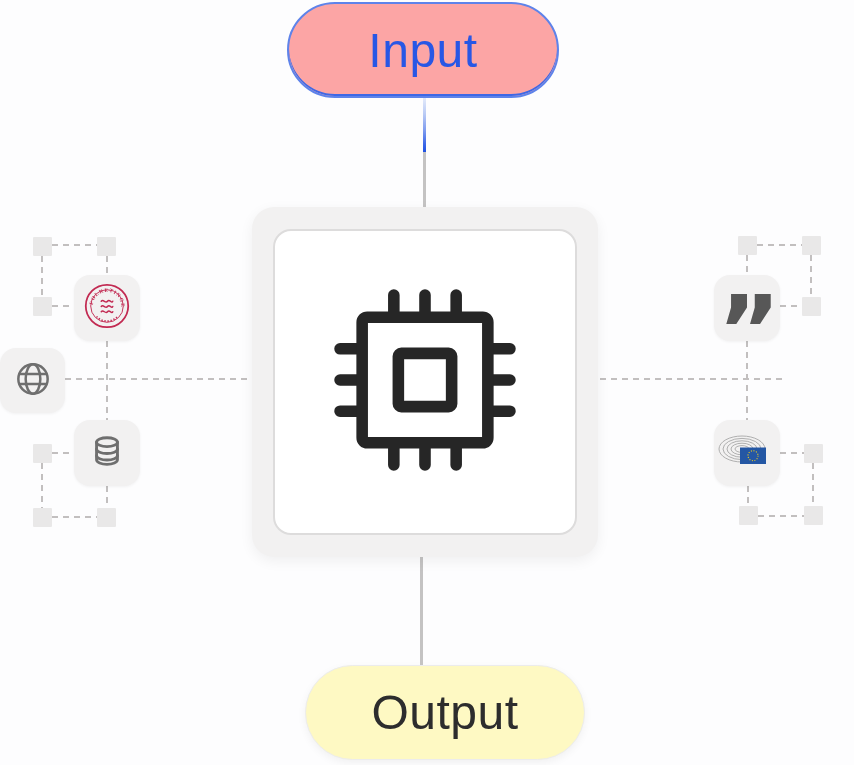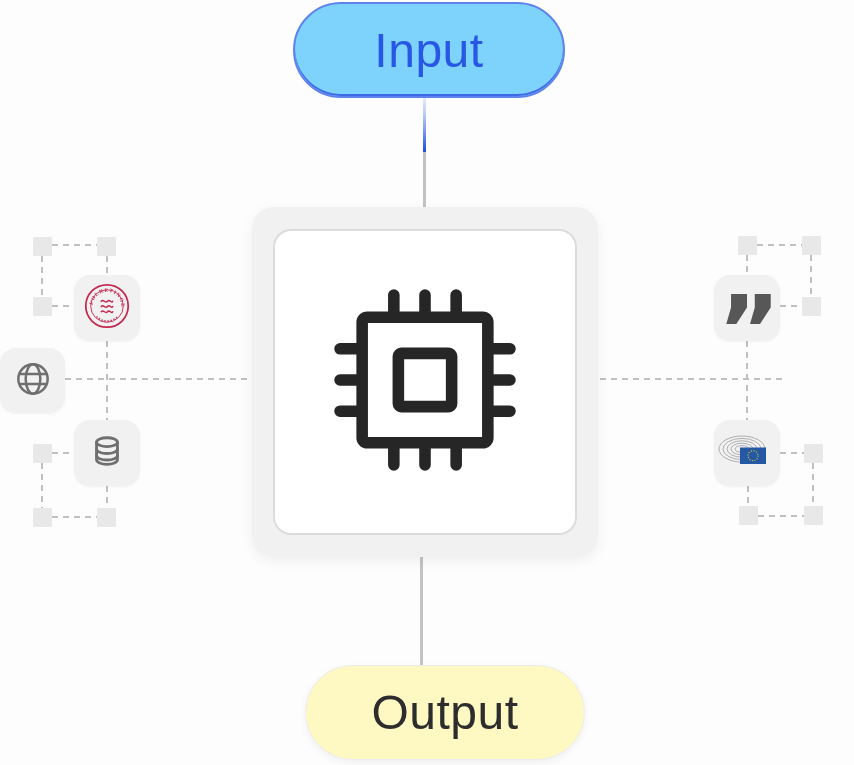--- a/index.html
+++ b/index.html
@@ -7,22 +7,22 @@
     position:relative; width:854px; height:765px; overflow:hidden;
     background:#FDFDFE;
     font-family:"Liberation Sans","DejaVu Sans",sans-serif;
   }
   
   .pill{
     position:absolute; display:flex; align-items:center; justify-content:center;
     border-radius:48px; font-size:48px; letter-spacing:.5px;
   }
   #input-pill{
-    left:293px; top:2px; width:272px; height:96px;
-    background:#7dd3fc; border:2px solid #5E83EA; box-sizing:border-box;
+    left:287px; top:2px; width:272px; height:96px;
+    background:#fca5a5; border:2px solid #5E83EA; box-sizing:border-box;
     color:#2857E5; box-shadow:0 -2px 0 0 #3D68E6 inset, 0 2px 0 0 rgba(94,131,234,.0);
   }
   #output-pill{
     left:305px; top:665px; width:280px; height:95px;
     background:#fef9c3; border:1px solid #ECECEC; box-sizing:border-box;
     color:#2D2D2D; box-shadow:0 3px 8px rgba(0,0,0,.05);
   }
   
   .line-v{position:absolute; width:3px; background:#C4C3C3; z-index:1;}
   #pulse{

